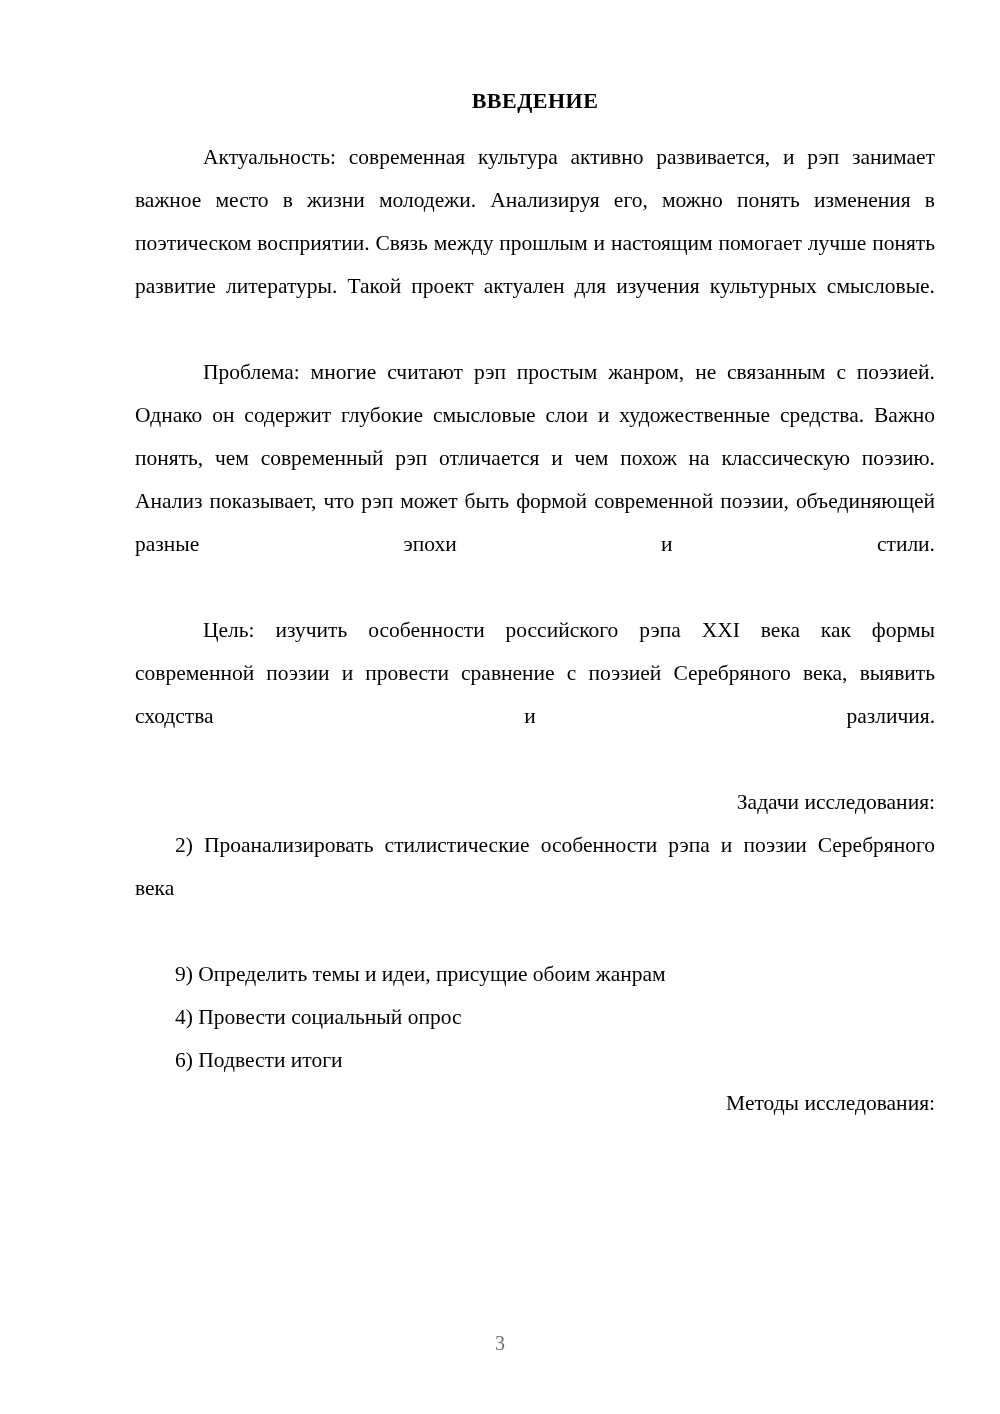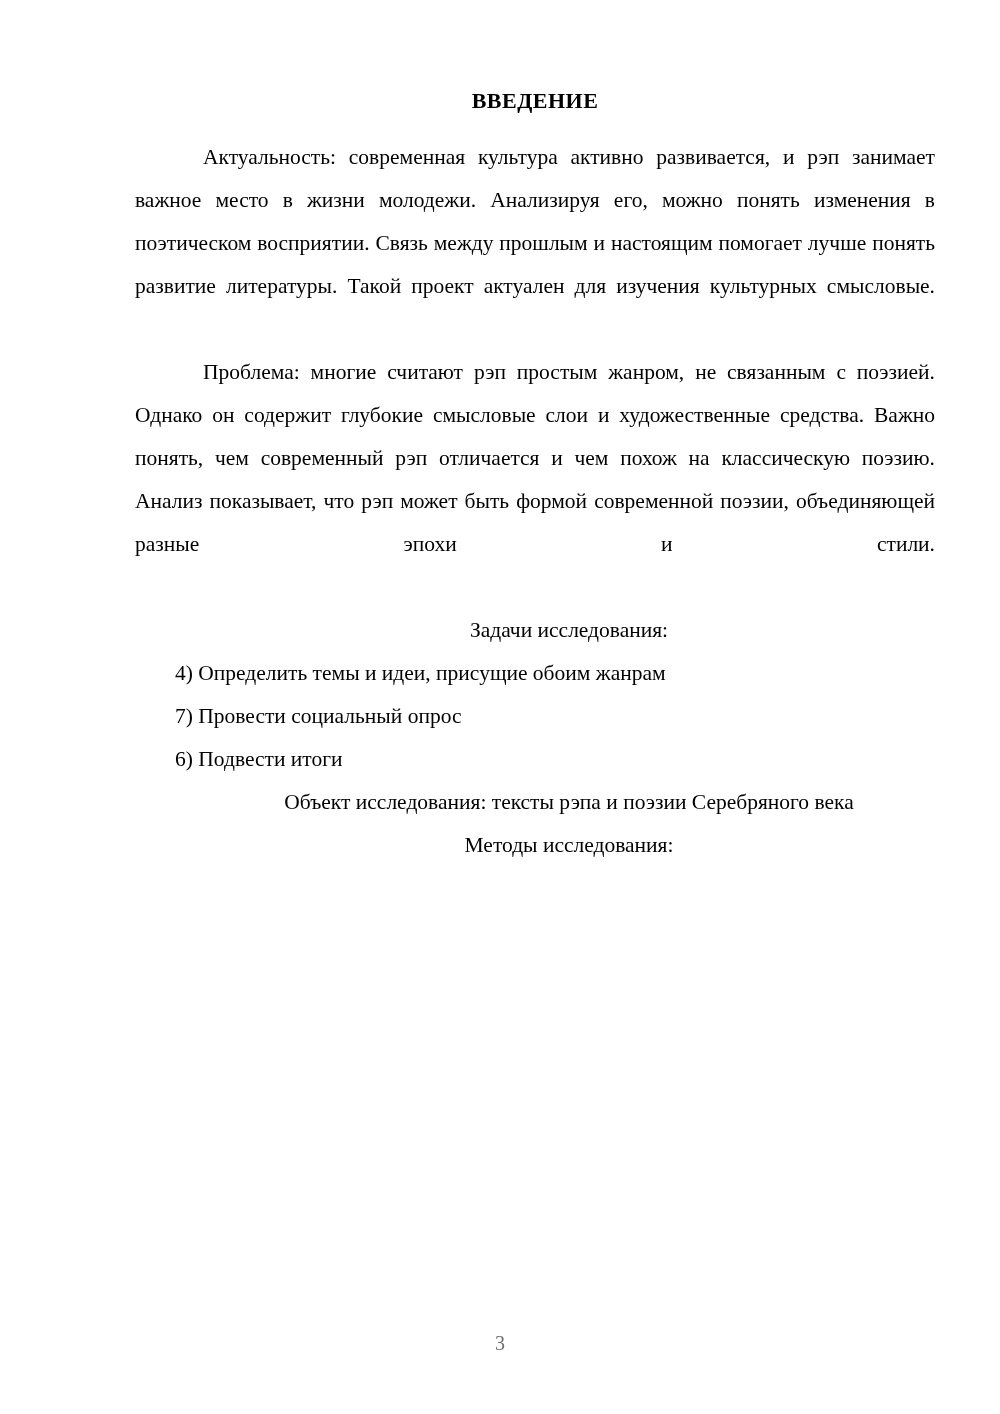--- a/index.html
+++ b/index.html
@@ -51,21 +51,21 @@
     margin: 0;
     font-size: 21.5px;
     line-height: 43px;
     text-align: left;
     text-indent: 40px;
   }
   p.para-left {
     margin: 0;
     font-size: 21.5px;
     line-height: 43px;
-    text-align: center;
+    text-align: right;
     text-indent: 68px;
   }
   
   p.para::after,
   p.item::after {
     content: "";
     display: inline-block;
     width: 100%;
   }
   .page-number {
@@ -85,32 +85,33 @@
 <div class="page">
 
   <div class="content">
 
     <h1 class="doc-title">ВВЕДЕНИЕ</h1>
 
     <p class="para">Актуальность: современная культура активно развивается, и рэп занимает важное место в жизни молодежи. Анализируя его, можно понять изменения в поэтическом восприятии. Связь между прошлым и настоящим помогает лучше понять развитие литературы. Такой проект актуален для изучения культурных смысловые.</p>
 
     <p class="para">Проблема: многие считают рэп простым жанром, не связанным с поэзией. Однако он содержит глубокие смысловые слои и художественные средства. Важно понять, чем современный рэп отличается и чем похож на классическую поэзию. Анализ показывает, что рэп может быть формой современной поэзии, объединяющей разные эпохи и стили.</p>
 
+    <p class="para">Цель: изучить особенности российского рэпа XXI века как формы современной поэзии и провести сравнение с поэзией Серебряного века, выявить сходства и различия.</p>
 
     <p class="para-left">Задачи исследования:</p>
 
 
+    <p class="item">2)  Проанализировать стилистические особенности рэпа и поэзии Серебряного века</p>
 
-    <p class="item-plain">4) Определить темы и идеи, присущие обоим жанрам</p>
+    <p class="item-plain">9) Определить темы и идеи, присущие обоим жанрам</p>
 
-    <p class="item-plain">7) Провести социальный опрос</p>
+    <p class="item-plain">4) Провести социальный опрос</p>
 
     <p class="item-plain">6) Подвести итоги</p>
 
-    <p class="para-left">Объект исследования: тексты рэпа и поэзии Серебряного века</p>
 
 
 
     <p class="para-left">Методы исследования:</p>
 
   </div>
 
   <div class="page-number">3</div>
 
 </div>

